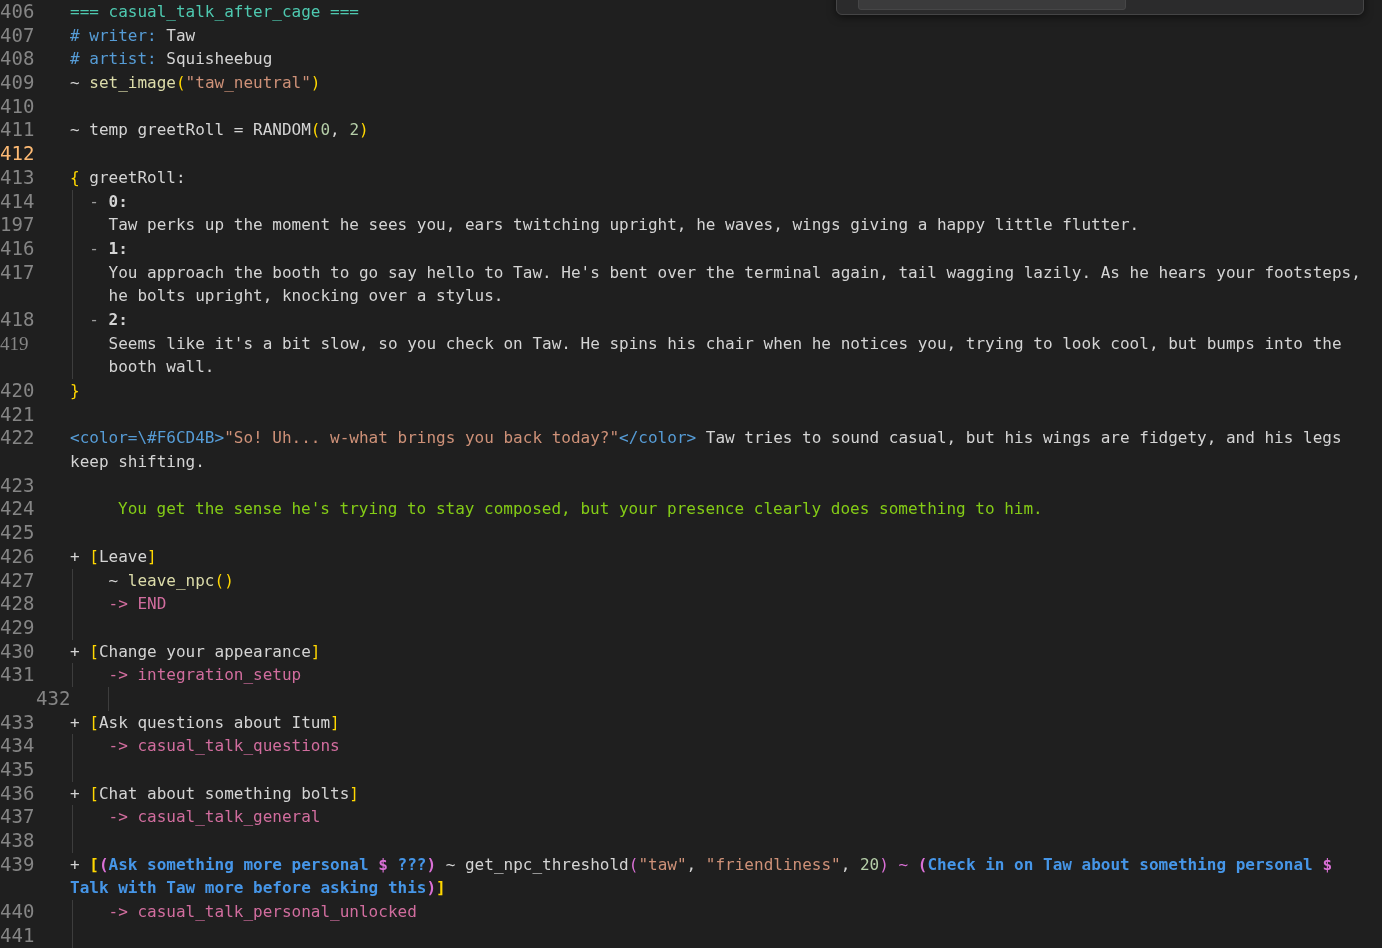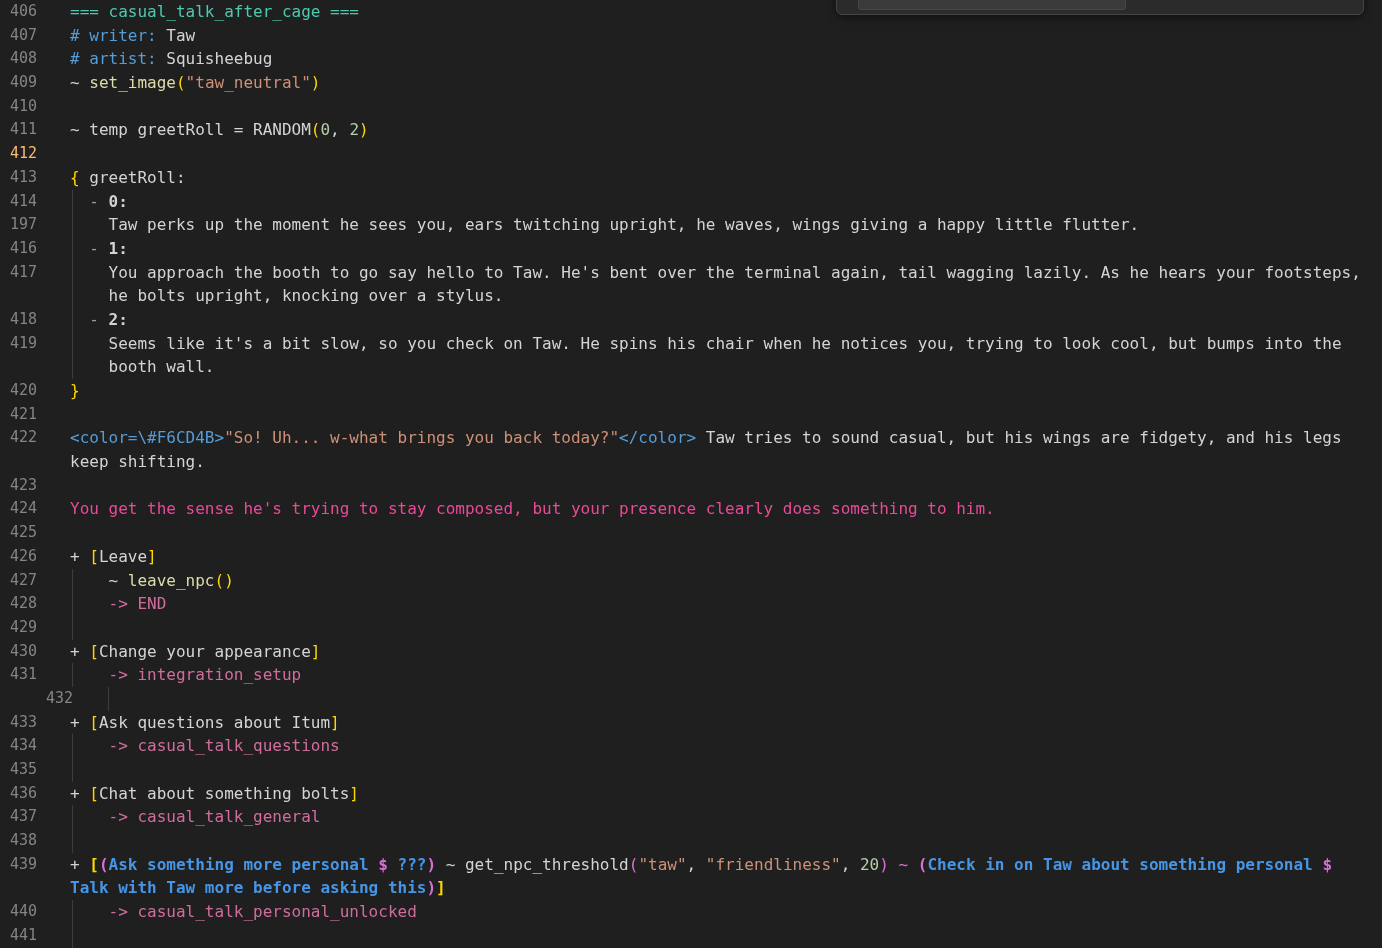--- a/index.html
+++ b/index.html
@@ -14,23 +14,22 @@
   .row{
     display:flex;
     height:23.7px;
     line-height:23.7px;
     white-space:pre;
     font-size:16px;
   }
   .ln{
     width:37px;
     flex:0 0 37px;
-    text-align:right;
     color:#858585;
-    font-size:15px;
+    font-size:19px;
     user-select:none;
   }
   .code{
     position:relative;
     flex:1 1 auto;
     padding-left:33px;
     color:#d4d4d4;
   }
   .guide{
     position:absolute;
@@ -75,28 +74,28 @@
       <div class="row"><div class="ln" style="color: rgb(133, 133, 133);">410</div><div class="code"></div></div>
       <div class="row"><div class="ln" style="color: rgb(133, 133, 133);">411</div><div class="code"><span style="color: rgb(212, 212, 212);">~ temp greetRoll = RANDOM</span><span style="color: rgb(255, 215, 0);">(</span><span style="color: rgb(181, 206, 168);">0</span><span style="color: rgb(212, 212, 212);">, </span><span style="color: rgb(181, 206, 168);">2</span><span style="color: rgb(255, 215, 0);">)</span></div></div>
       <div class="row"><div class="ln" style="color: #fdba74;">412</div><div class="code"></div></div>
       <div class="row"><div class="ln" style="color: rgb(133, 133, 133);">413</div><div class="code"><span style="color: rgb(255, 215, 0);">{</span><span style="color: rgb(212, 212, 212);"> greetRoll:</span></div></div>
       <div class="row"><div class="ln" style="color: rgb(133, 133, 133);">414</div><div class="code"><span class="guide" style="background: rgb(61, 61, 61);"></span><span style="color: rgb(155, 155, 155);">  - </span><span style="color: rgb(212, 212, 212); font-weight: bold;">0:</span></div></div>
       <div class="row"><div class="ln" style="color: rgb(133, 133, 133);">197</div><div class="code"><span class="guide" style="background: rgb(61, 61, 61);"></span><span style="color: rgb(212, 212, 212);">    Taw perks up the moment he sees you, ears twitching upright, he waves, wings giving a happy little flutter.</span></div></div>
       <div class="row"><div class="ln" style="color: rgb(133, 133, 133);">416</div><div class="code"><span class="guide" style="background: rgb(61, 61, 61);"></span><span style="color: rgb(155, 155, 155);">  - </span><span style="color: rgb(212, 212, 212); font-weight: bold;">1:</span></div></div>
       <div class="row"><div class="ln" style="color: rgb(133, 133, 133);">417</div><div class="code"><span class="guide" style="background: rgb(61, 61, 61);"></span><span style="color: rgb(212, 212, 212);">    You approach the booth to go say hello to Taw. He's bent over the terminal again, tail wagging lazily. As he hears your footsteps,</span></div></div>
       <div class="row"><div class="ln" style="color: rgb(133, 133, 133);"></div><div class="code"><span class="guide" style="background: rgb(61, 61, 61);"></span><span style="color: rgb(212, 212, 212);">    he bolts upright, knocking over a stylus.</span></div></div>
       <div class="row"><div class="ln" style="color: rgb(133, 133, 133);">418</div><div class="code"><span class="guide" style="background: rgb(61, 61, 61);"></span><span style="color: rgb(155, 155, 155);">  - </span><span style="color: rgb(212, 212, 212); font-weight: bold;">2:</span></div></div>
-      <div class="row"><div class="ln" style="color: rgb(133, 133, 133);">419</div><div class="code"><span class="guide" style="background: rgb(61, 61, 61);"></span><span style="color: rgb(212, 212, 212);">    Seems like it's a bit slow, so you check on Taw. He spins his chair when he notices you, trying to look cool, but bumps into the</span></div></div>
+      <div class="row"><div class="ln" style="color: rgb(133, 133, 133); font-family: Liberation Serif, serif;">419</div><div class="code"><span class="guide" style="background: rgb(61, 61, 61);"></span><span style="color: rgb(212, 212, 212);">    Seems like it's a bit slow, so you check on Taw. He spins his chair when he notices you, trying to look cool, but bumps into the</span></div></div>
       <div class="row"><div class="ln" style="color: rgb(133, 133, 133);"></div><div class="code"><span class="guide" style="background: rgb(61, 61, 61);"></span><span style="color: rgb(212, 212, 212);">    booth wall.</span></div></div>
       <div class="row"><div class="ln" style="color: rgb(133, 133, 133);">420</div><div class="code"><span style="color: rgb(255, 215, 0);">}</span></div></div>
       <div class="row"><div class="ln" style="color: rgb(133, 133, 133);">421</div><div class="code"></div></div>
       <div class="row"><div class="ln" style="color: rgb(133, 133, 133);">422</div><div class="code"><span style="color: rgb(86, 156, 214);">&lt;color=\#F6CD4B&gt;</span><span style="color: rgb(206, 145, 120);">"So! Uh... w-what brings you back today?"</span><span style="color: rgb(86, 156, 214);">&lt;/color&gt;</span><span style="color: rgb(212, 212, 212);"> Taw tries to sound casual, but his wings are fidgety, and his legs</span></div></div>
       <div class="row"><div class="ln" style="color: rgb(133, 133, 133);"></div><div class="code"><span style="color: rgb(212, 212, 212);">keep shifting.</span></div></div>
       <div class="row"><div class="ln" style="color: rgb(133, 133, 133);">423</div><div class="code"></div></div>
-      <div class="row"><div class="ln" style="color: rgb(133, 133, 133);">424</div><div class="code"><span style="color: #ec4899;">You get the sense he's trying to stay composed, but your presence clearly does something to him.</span></div></div>
+      <div class="row"><div class="ln" style="color: rgb(133, 133, 133);">424</div><div class="code"><span style="color: #84cc16; margin-left: 48px;">You get the sense he's trying to stay composed, but your presence clearly does something to him.</span></div></div>
       <div class="row"><div class="ln" style="color: rgb(133, 133, 133);">425</div><div class="code"></div></div>
       <div class="row"><div class="ln" style="color: rgb(133, 133, 133);">426</div><div class="code"><span style="color: rgb(212, 212, 212);">+ </span><span style="color: rgb(255, 215, 0);">[</span><span style="color: rgb(212, 212, 212);">Leave</span><span style="color: rgb(255, 215, 0);">]</span></div></div>
       <div class="row"><div class="ln" style="color: rgb(133, 133, 133);">427</div><div class="code"><span class="guide" style="background: rgb(61, 61, 61);"></span><span style="color: rgb(212, 212, 212);">    ~ </span><span style="color: rgb(220, 220, 170);">leave_npc</span><span style="color: rgb(255, 215, 0);">()</span></div></div>
       <div class="row"><div class="ln" style="color: rgb(133, 133, 133);">428</div><div class="code"><span class="guide" style="background: rgb(61, 61, 61);"></span><span style="color: rgb(212, 212, 212);">    </span><span style="color: rgb(209, 109, 158);">-&gt; END</span></div></div>
       <div class="row"><div class="ln" style="color: rgb(133, 133, 133);">429</div><div class="code"><span class="guide" style="background: rgb(61, 61, 61);"></span></div></div>
       <div class="row"><div class="ln" style="color: rgb(133, 133, 133);">430</div><div class="code"><span style="color: rgb(212, 212, 212);">+ </span><span style="color: rgb(255, 215, 0);">[</span><span style="color: rgb(212, 212, 212);">Change your appearance</span><span style="color: rgb(255, 215, 0);">]</span></div></div>
       <div class="row"><div class="ln" style="color: rgb(133, 133, 133);">431</div><div class="code"><span class="guide" style="background: rgb(61, 61, 61);"></span><span style="color: rgb(212, 212, 212);">    </span><span style="color: rgb(209, 109, 158);">-&gt; integration_setup</span></div></div>
       <div class="row"><div class="ln" style="color: rgb(133, 133, 133); padding-left: 36px;">432</div><div class="code"><span class="guide" style="background: rgb(61, 61, 61);"></span></div></div>
       <div class="row"><div class="ln" style="color: rgb(133, 133, 133);">433</div><div class="code"><span style="color: rgb(212, 212, 212);">+ </span><span style="color: rgb(255, 215, 0);">[</span><span style="color: rgb(212, 212, 212);">Ask questions about Itum</span><span style="color: rgb(255, 215, 0);">]</span></div></div>
       <div class="row"><div class="ln" style="color: rgb(133, 133, 133);">434</div><div class="code"><span class="guide" style="background: rgb(61, 61, 61);"></span><span style="color: rgb(212, 212, 212);">    </span><span style="color: rgb(209, 109, 158);">-&gt; casual_talk_questions</span></div></div>

